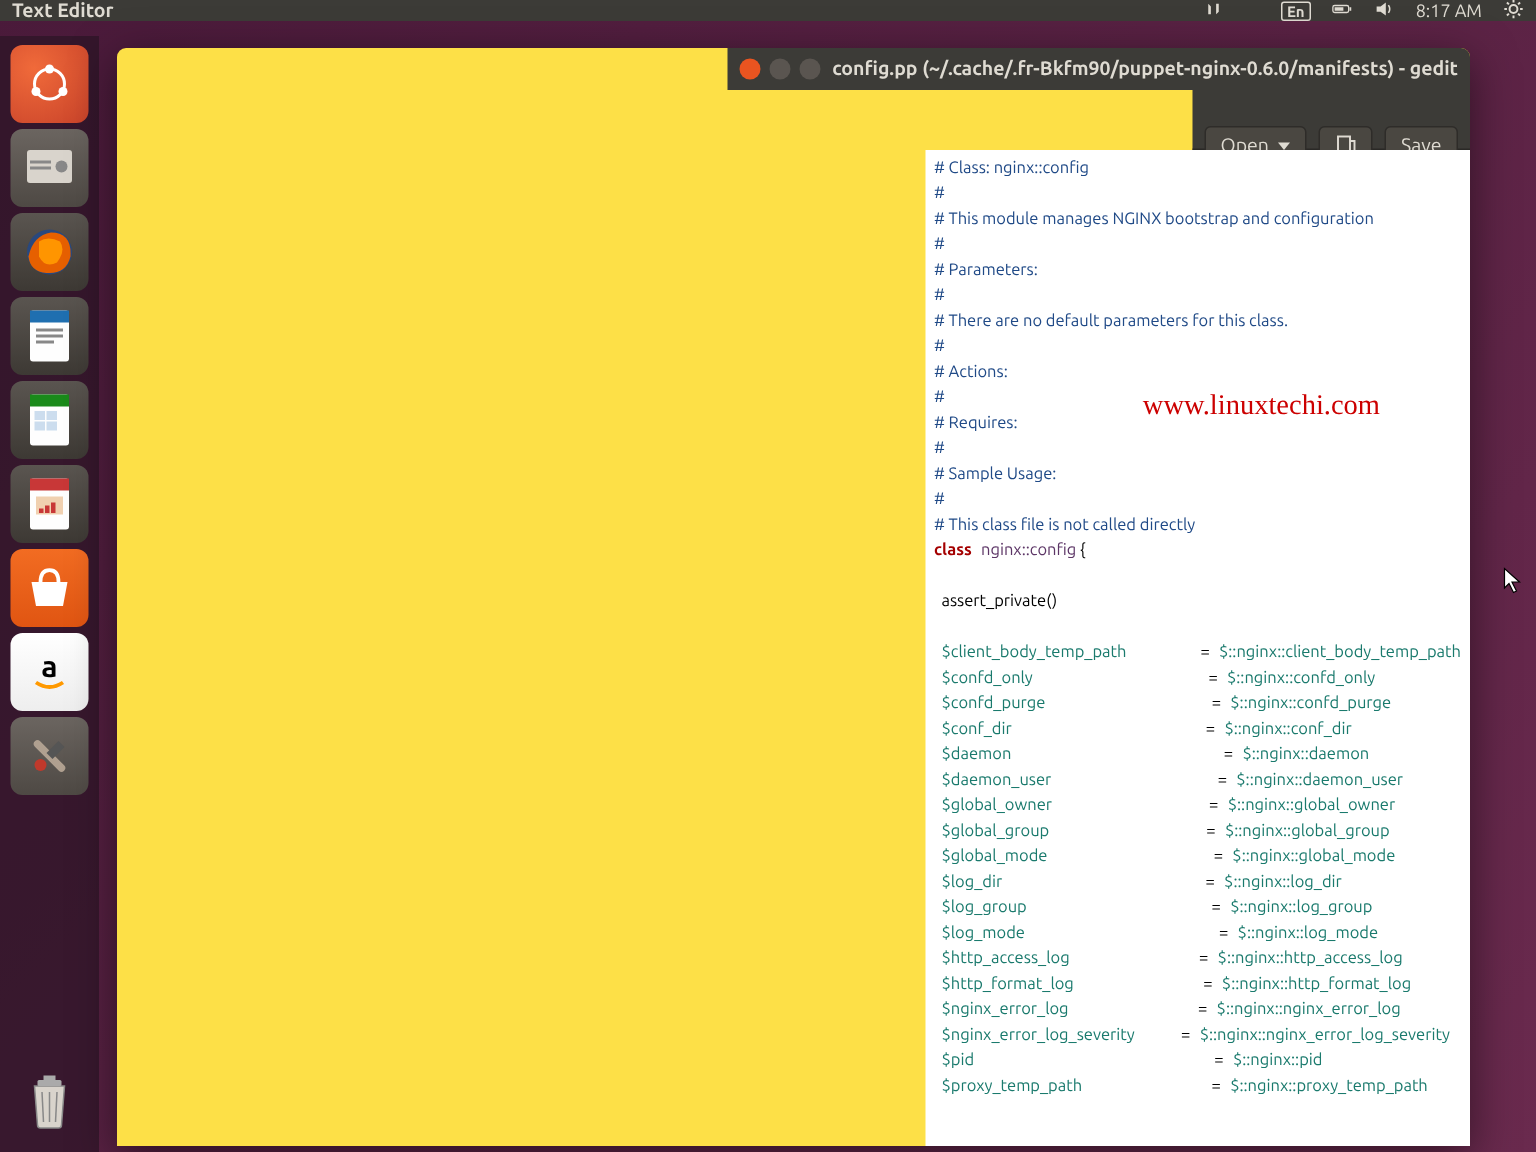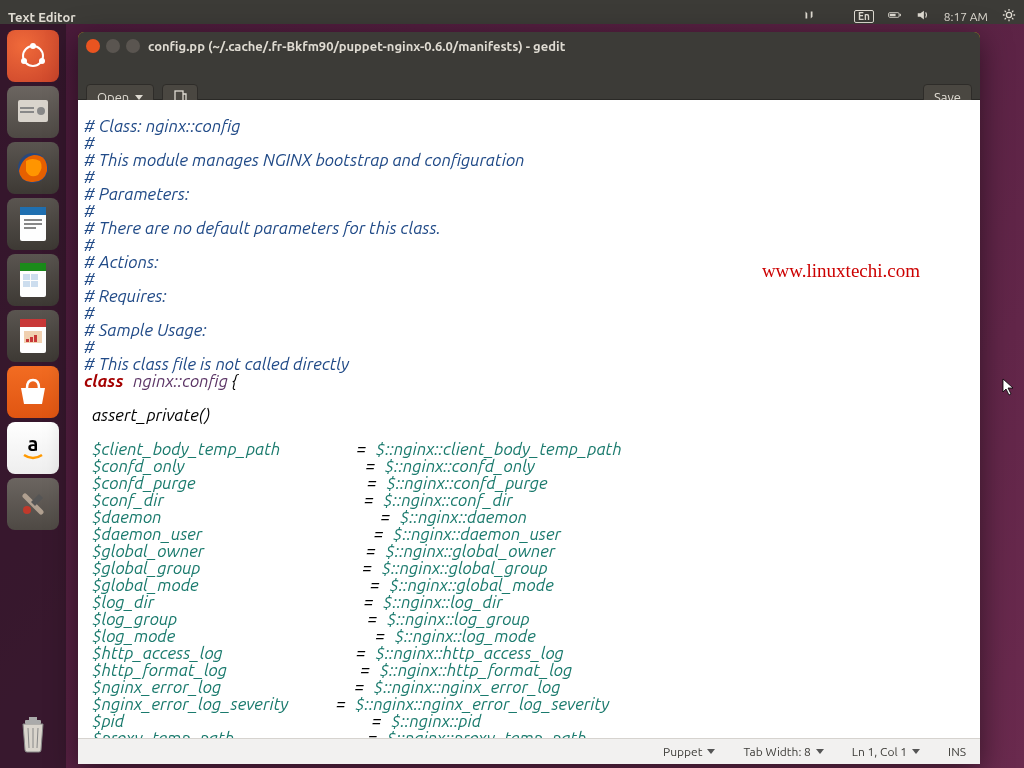--- a/index.html
+++ b/index.html
@@ -1,19 +1,19 @@
 <!DOCTYPE html>
 <html><head>
 <meta charset="utf-8">
 <style>
 * { margin: 0; padding: 0; box-sizing: border-box; font-family: Ubuntu, "Segoe UI", sans-serif; }
 body { width: 1024px; height: 768px; overflow: hidden; background: linear-gradient(135deg, #4a1a3a 0%, #5a2244 50%, #6a2a4e 100%); position: relative; }
 
 
-.menubar { height: 24px; background: #3c3b37; color: #dfdbd2; display: flex; align-items: flex-end; padding: 0 8px; font-size: 13px; font-weight: bold; }
+.menubar { height: 14px; background: #3c3b37; color: #dfdbd2; display: flex; align-items: center; padding: 0 8px; font-size: 13px; font-weight: bold; }
 .menubar .title { flex: 1; }
 .menubar .tray { display: flex; align-items: center; gap: 14px; font-weight: normal; font-size: 12px; }
 .menubar .tray svg { width: 14px; height: 14px; fill: #dfdbd2; }
 .menubar .ind-en { border: 1px solid #dfdbd2; border-radius: 2px; padding: 0 3px; font-size: 10px; font-weight: bold; margin-left: 24px; }
 
 
 .launcher { position: absolute; left: 0; top: 24px; bottom: 0; width: 66px; background: rgba(40,20,35,0.65); padding-top: 6px; display: flex; flex-direction: column; align-items: center; gap: 4px; }
 .launcher .tile { width: 52px; height: 52px; border-radius: 8px; display: flex; align-items: center; justify-content: center; position: relative; }
 .launcher .tile.dash { background: radial-gradient(circle at 30% 30%, #f06a3a, #c9432a); }
 .launcher .tile.files { background: linear-gradient(#6b6560,#4e4944); }
@@ -21,34 +21,34 @@
 .launcher .tile.writer { background: linear-gradient(#5a5550,#3d3934); }
 .launcher .tile.calc { background: linear-gradient(#5a5550,#3d3934); }
 .launcher .tile.impress { background: linear-gradient(#5a5550,#3d3934); }
 .launcher .tile.software { background: linear-gradient(#f26c22,#e05512); }
 .launcher .tile.amazon { background: linear-gradient(#fff,#eee); }
 .launcher .tile.settings { background: linear-gradient(#6b6560,#4e4944); }
 .launcher .tile.gedit { background: linear-gradient(#7a736b,#5a544d); box-shadow: 0 0 0 2px rgba(255,255,255,0.25); }
 .launcher .trash { margin-top: auto; margin-bottom: 8px; width: 52px; height: 52px; border-radius: 8px; display: flex; align-items: center; justify-content: center; }
 
 
-.gedit { position: absolute; left: 78px; top: 32px; right: 44px; bottom: 4px; background: #eab308; border-radius: 6px 6px 0 0; display: flex; flex-direction: column; box-shadow: 0 8px 30px rgba(0,0,0,0.5); overflow: hidden; }
+.gedit { position: absolute; left: 78px; top: 32px; right: 44px; bottom: 4px; background: #fde047; border-radius: 6px 6px 0 0; display: flex; flex-direction: column; box-shadow: 0 8px 30px rgba(0,0,0,0.5); overflow: hidden; align-items: flex-end; }
 .gedit .titlebar { height: 28px; background: #3c3b37; display: flex; align-items: center; padding: 0 8px; color: #dfdbd2; font-size: 13px; font-weight: bold; gap: 8px; }
 .gedit .wbtns { display: flex; gap: 6px; }
 .gedit .wbtn { width: 14px; height: 14px; border-radius: 50%; }
 .gedit .wbtn.close { background: #e95420; }
 .gedit .wbtn.min, .gedit .wbtn.max { background: #5a5550; }
 
 .gedit .toolbar { height: 40px; background: #3c3b37; border-bottom: 1px solid #2a2926; display: flex; align-items: center; padding: 0 8px; gap: 8px; }
 .gedit .btn { background: #4a4741; color: #dfdbd2; border: 1px solid #2e2c29; border-radius: 4px; padding: 5px 10px; font-size: 13px; display: flex; align-items: center; gap: 6px; margin-top: 35px; }
 .gedit .btn.save { margin-left: auto; text-decoration: underline; }
 .gedit .btn .tri { width:0; height:0; border-left:4px solid transparent; border-right:4px solid transparent; border-top:5px solid #dfdbd2; }
 
 .gedit .editor { flex: 1; background: #ffffff; position: relative; overflow: hidden; }
-.gedit .code { font-family: "Ubuntu Mono", "DejaVu Sans Mono", monospace; font-size: 17px; line-height: 17px; padding: 17px 6px; white-space: pre; color: #000; font-style: italic; }
+.gedit .code { font-family: "Ubuntu Mono", "DejaVu Sans Mono", monospace; font-size: 11px; line-height: 17px; padding: 4px 6px; white-space: pre; color: #000; }
 .gedit .code .c { color: #204a87; } 
 .gedit .code .k { color: #a40000; font-weight: bold; } 
 .gedit .code .cls { color: #5c3566; } 
 .gedit .code .v { color: #1a7a6d; } 
 .gedit .code .op { color: #000; }
 .gedit .watermark { position: absolute; right: 60px; top: 160px; color: #cc0000; font-family: serif; font-size: 19px; }
 
 .gedit .statusbar { height: 26px; background: #f2f1f0; border-top: 1px solid #d6d3cf; display: flex; align-items: center; justify-content: flex-end; gap: 28px; padding: 0 14px; font-size: 12px; color: #3c3b37; }
 .gedit .statusbar .sb-item { display: flex; align-items: center; gap: 5px; }
 .gedit .statusbar .tri { width:0; height:0; border-left:4px solid transparent; border-right:4px solid transparent; border-top:5px solid #555; }
@@ -237,34 +237,19 @@
 <span class="v">  $log_dir</span>                      <span class="op">=</span> <span class="v">$::nginx::log_dir</span>
 <span class="v">  $log_group</span>                    <span class="op">=</span> <span class="v">$::nginx::log_group</span>
 <span class="v">  $log_mode</span>                     <span class="op">=</span> <span class="v">$::nginx::log_mode</span>
 <span class="v">  $http_access_log</span>              <span class="op">=</span> <span class="v">$::nginx::http_access_log</span>
 <span class="v">  $http_format_log</span>              <span class="op">=</span> <span class="v">$::nginx::http_format_log</span>
 <span class="v">  $nginx_error_log</span>              <span class="op">=</span> <span class="v">$::nginx::nginx_error_log</span>
 <span class="v">  $nginx_error_log_severity</span>     <span class="op">=</span> <span class="v">$::nginx::nginx_error_log_severity</span>
 <span class="v">  $pid</span>                          <span class="op">=</span> <span class="v">$::nginx::pid</span>
 <span class="v">  $proxy_temp_path</span>              <span class="op">=</span> <span class="v">$::nginx::proxy_temp_path</span></div>
   </div>
-  <div class="statusbar">
-    <div class="sb-item">
-        <span>Puppet</span>
-        <span class="tri"></span>
-      </div>
-    <div class="sb-item">
-        <span>Tab Width: 8</span>
-        <span class="tri"></span>
-      </div>
-    <div class="sb-item">
-        <span>Ln 1, Col 1</span>
-        <span class="tri"></span>
-      </div>
-    <div class="sb-item">INS</div>
-  </div>
 </div>
 
 <div class="cursor">
   <svg viewBox="0 0 14 20">
       <path d="M1 1 L1 14 L4 11 L7 17 L9 16 L6 10 L11 10 Z" fill="#fff" stroke="#000" stroke-width="0.8"></path>
     </svg>
 </div>
 
 </body></html>

